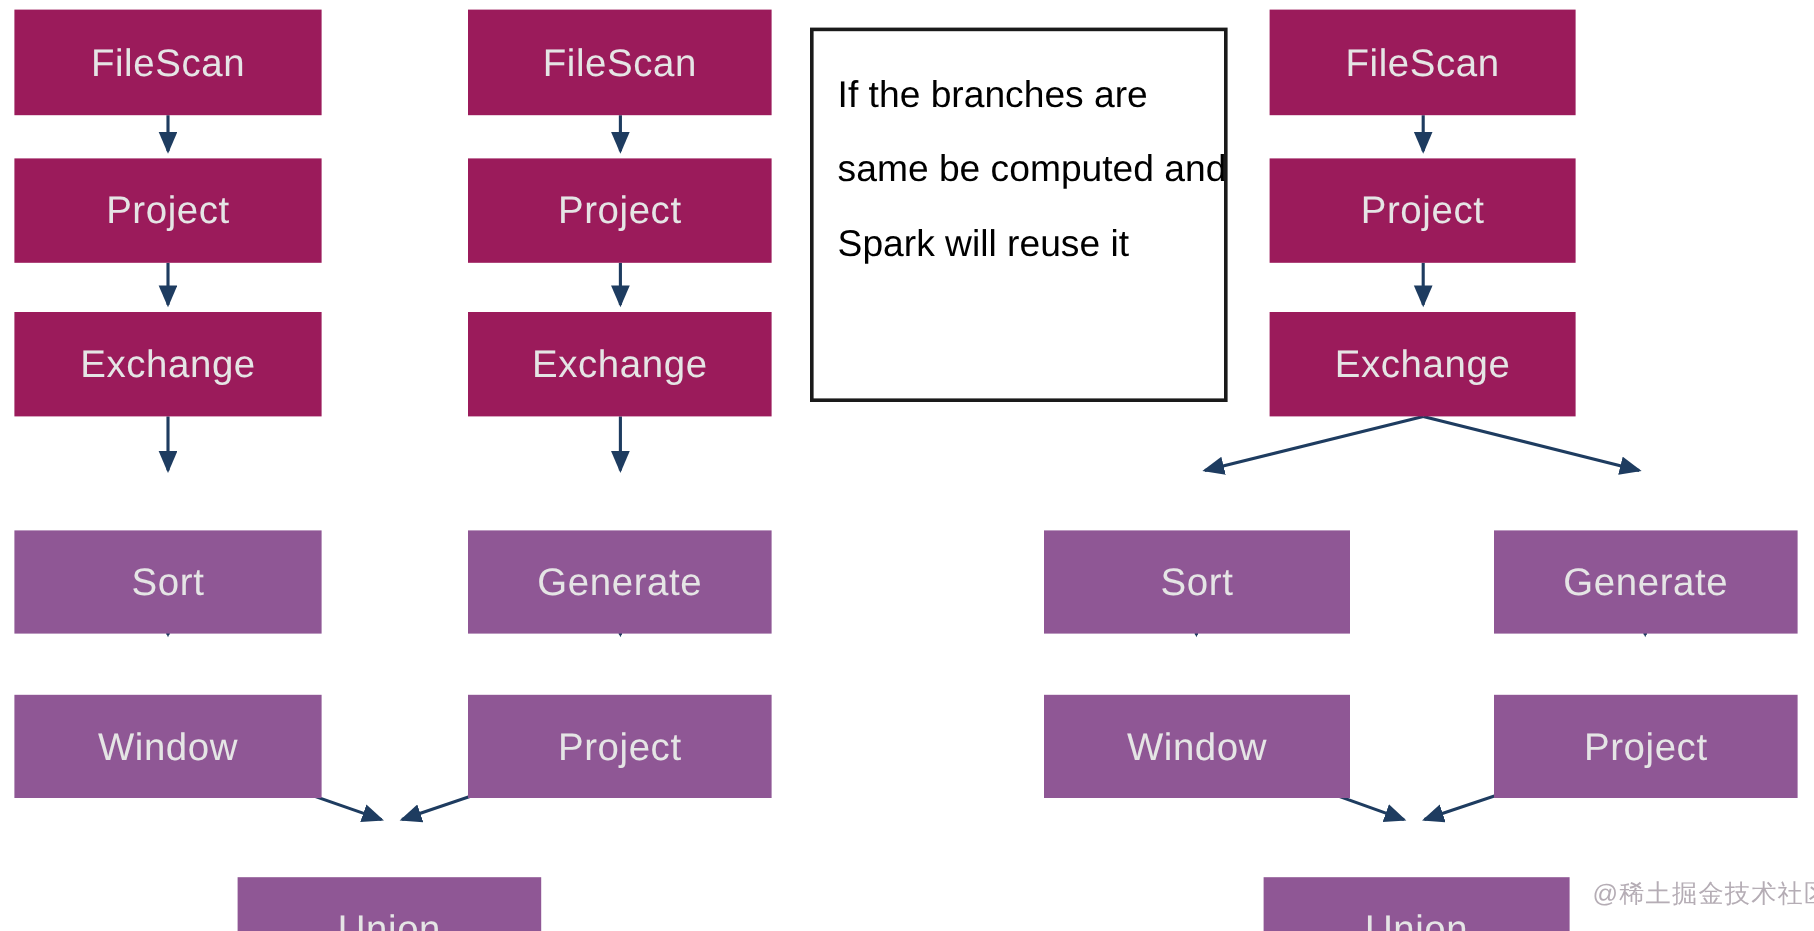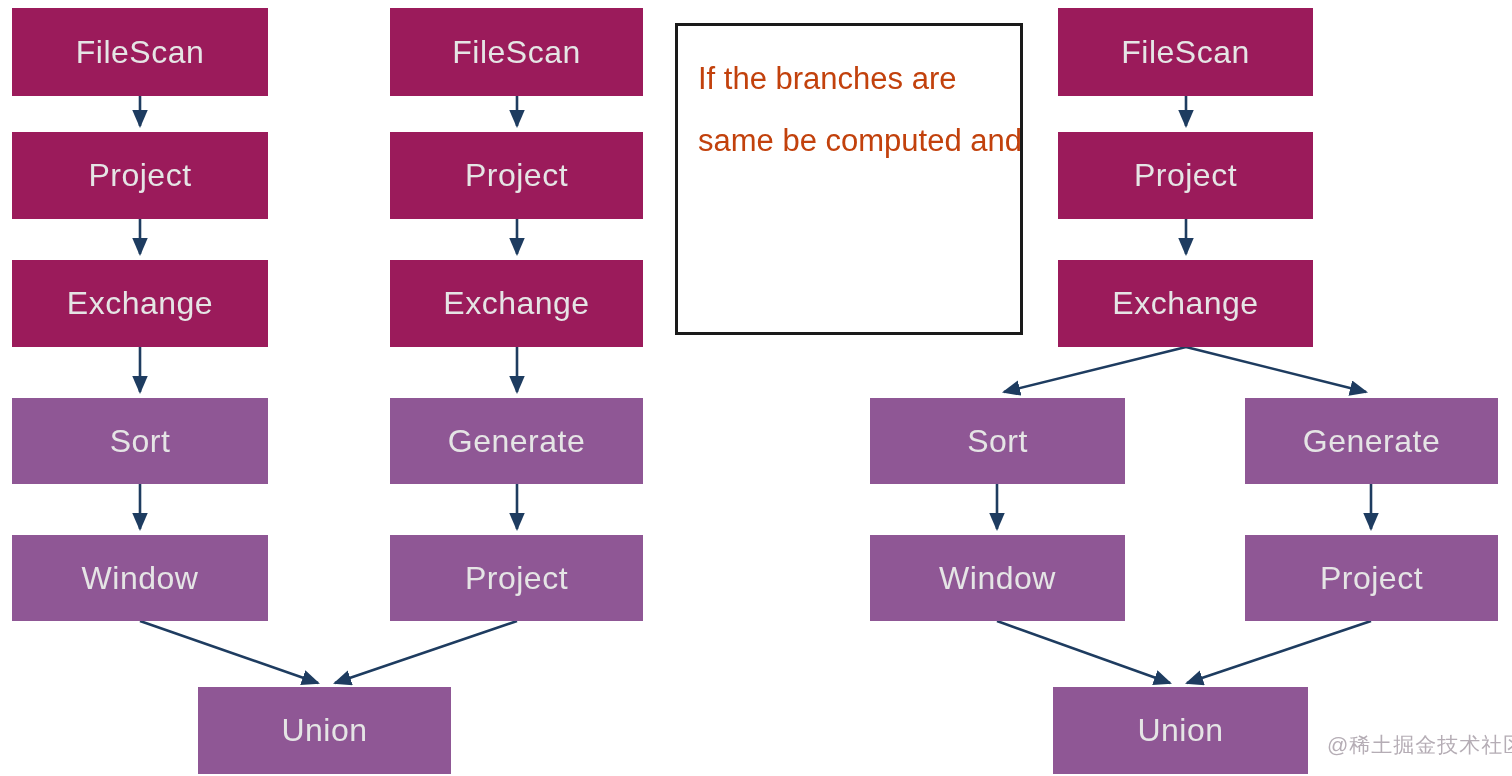--- a/index.html
+++ b/index.html
@@ -26,30 +26,30 @@
     position: absolute;
     display: flex;
     align-items: center;
     justify-content: center;
     color: #e5e5e5;
     font-size: 32px;
     letter-spacing: 0.5px;
     user-select: none;
   }
   .node.dark  { background: #9b1b5b; }
-  .node.light { background: #8f5795; }
+  .node.light { background: #8f5795; margin-top: 44px; }
   .note-box {
     position: absolute;
     left: 675px; top: 23px;
     width: 348px; height: 312px;
     box-sizing: border-box;
     background: #ffffff;
     border: 3px solid #1a1a1a;
     padding: 22px 0 0 20px;
-    color: #c2410c;
+    color: #000000;
     font-size: 31px;
     line-height: 62px;
     white-space: nowrap;
   }
   .watermark {
     position: absolute;
     left: 1327px; top: 731px;
     color: #b5adb5;
     font-size: 21px;
     letter-spacing: 1px;
@@ -104,20 +104,21 @@
   <div class="node dark" style="left:390px; top:132px; width:253px; height:87px;">Project</div>
   <div class="node dark" style="left:390px; top:260px; width:253px; height:87px;">Exchange</div>
   <div class="node light" style="left:390px; top:398px; width:253px; height:86px;">Generate</div>
   <div class="node light" style="left:390px; top:535px; width:253px; height:86px;">Project</div>
 
   <div class="node light" style="left:198px; top:687px; width:253px; height:87px;">Union</div>
 
   <div class="note-box">
     <div>If the branches are</div>
     <div>same be computed and</div>
+    <div>Spark will reuse it</div>
   </div>
 
   <div class="node dark" style="left:1058px; top:8px;   width:255px; height:88px;">FileScan</div>
   <div class="node dark" style="left:1058px; top:132px; width:255px; height:87px;">Project</div>
   <div class="node dark" style="left:1058px; top:260px; width:255px; height:87px;">Exchange</div>
 
   <div class="node light" style="left:870px;  top:398px; width:255px; height:86px;">Sort</div>
   <div class="node light" style="left:1245px; top:398px; width:253px; height:86px;">Generate</div>
   <div class="node light" style="left:870px;  top:535px; width:255px; height:86px;">Window</div>
   <div class="node light" style="left:1245px; top:535px; width:253px; height:86px;">Project</div>

